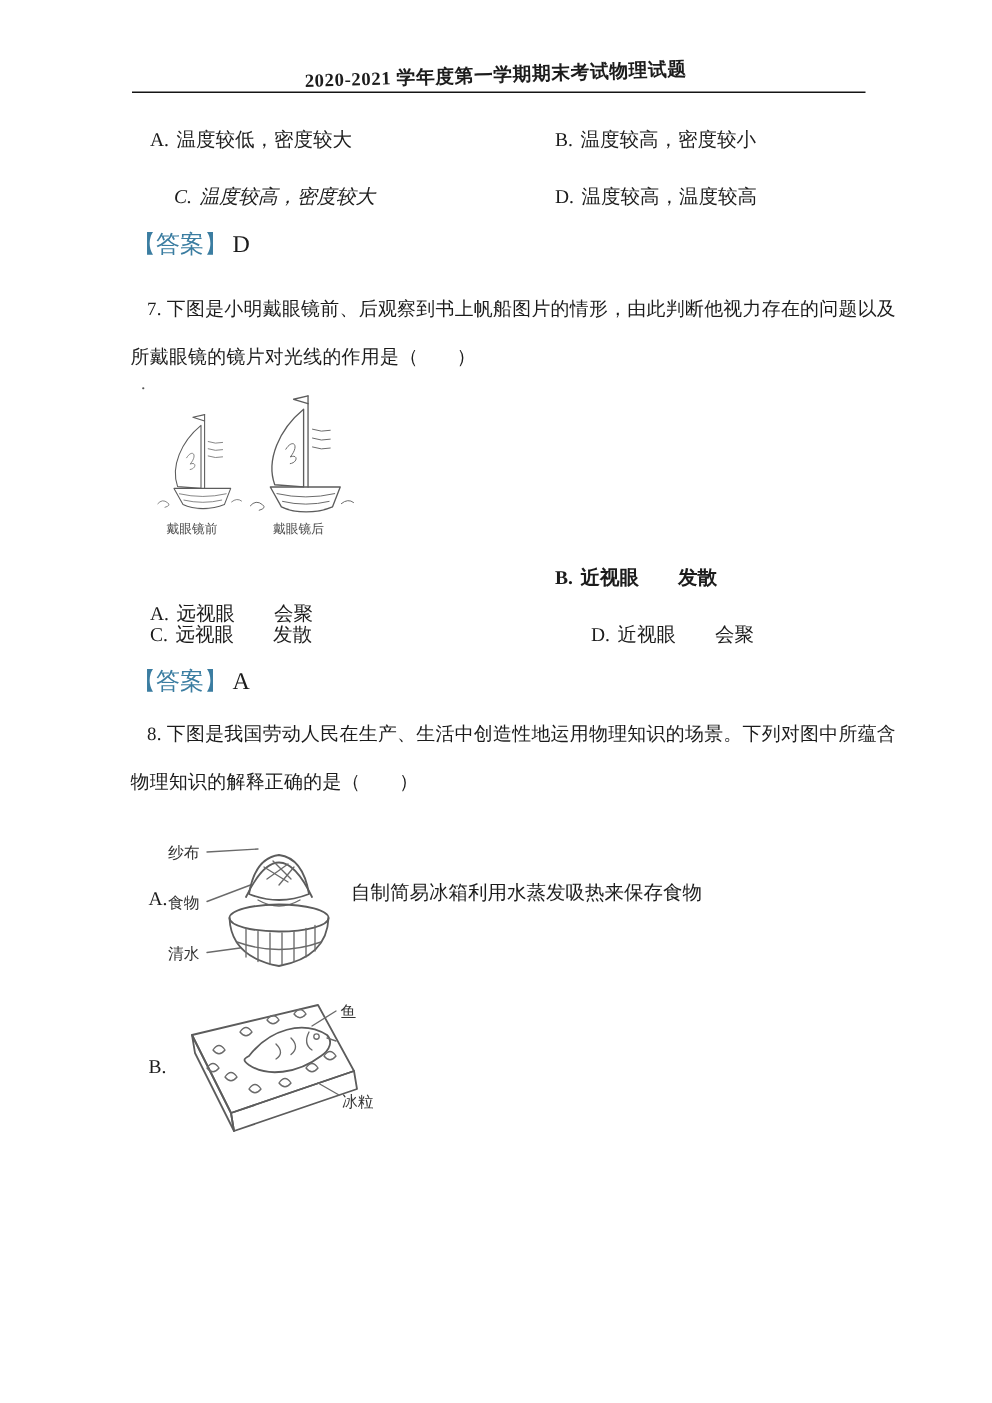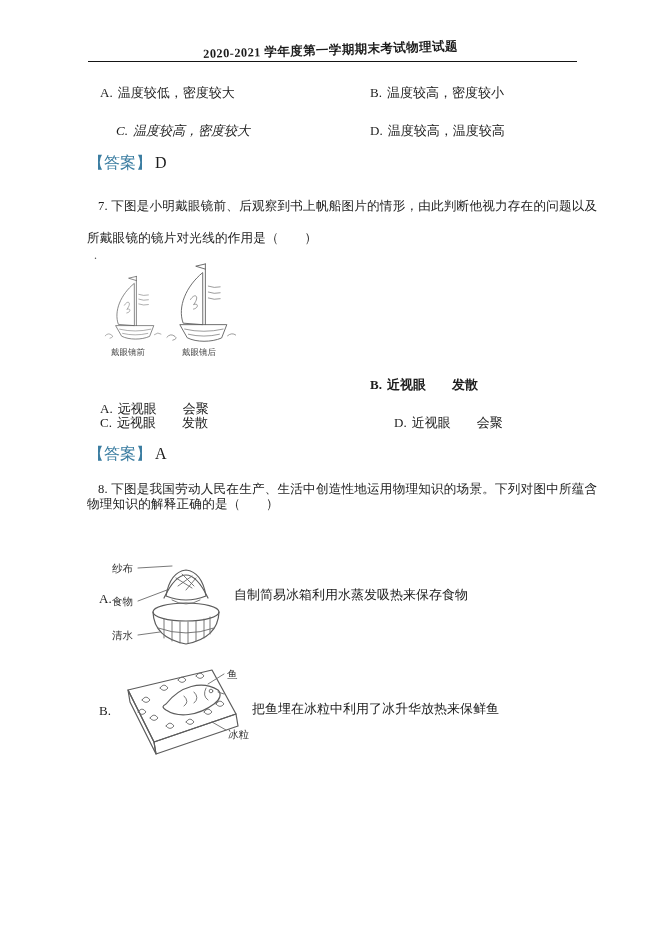--- a/index.html
+++ b/index.html
@@ -88,21 +88,21 @@
     <span class="lbl">C.</span><span>远视眼　　发散</span>
   </div>
   <div class="abs opt" style="top:414px;left:370px;margin-left:24px;">
     <span class="lbl">D.</span><span>近视眼　　会聚</span>
   </div>
   <div class="abs answer-line" style="top:444px;left:88px;">
     <span class="answer-tag">【答案】</span><span class="answer-letter">A</span>
   </div>
 
   <div class="abs stem" style="top:481px;left:98px;">8. 下图是我国劳动人民在生产、生活中创造性地运用物理知识的场景。下列对图中所蕴含</div>
-  <div class="abs stem" style="top:496px;left:87px;">物理知识的解释正确的是（　　）</div>
+  <div class="abs stem" style="top:513px;left:87px;">物理知识的解释正确的是（　　）</div>
 
   <div class="abs opt" style="top:591px;left:99px;">A.</div>
   <svg class="abs" style="top:548px;left:108px;" width="140" height="110" viewBox="0 0 140 110">
     <text class="figtext" x="4" y="24">纱布</text>
     <text class="figtext" x="4" y="57">食物</text>
     <text class="figtext" x="4" y="91">清水</text>
     <line class="figthin" x1="30" y1="20" x2="64" y2="18"></line>
     <line class="figthin" x1="30" y1="53" x2="59" y2="42"></line>
     <line class="figthin" x1="30" y1="87" x2="52" y2="84"></line>
     <g>
@@ -135,15 +135,14 @@
       <path class="figthin" d="M80,36 q6,6 0,10 M90,32 q6,6 0,11"></path>
     </g>
     <g>
       <path class="figthin" d="M38,40 q4,-6 8,0 q-4,5 -8,0 M46,58 q4,-6 8,0 q-4,5 -8,0 M62,66 q4,-6 8,0 q-4,5 -8,0 M82,62 q4,-6 8,0 q-4,5 -8,0 M100,52 q4,-6 8,0 q-4,5 -8,0 M56,28 q4,-6 8,0 q-4,5 -8,0 M74,20 q4,-6 8,0 q-4,5 -8,0 M92,16 q4,-6 8,0 q-4,5 -8,0 M112,44 q4,-6 8,0 q-4,5 -8,0 M34,52 q4,-6 8,0 q-4,5 -8,0"></path>
     </g>
     <line class="figthin" x1="104" y1="24" x2="120" y2="14"></line>
     <text class="figtext" x="123" y="18">鱼</text>
     <line class="figthin" x1="108" y1="62" x2="122" y2="70"></line>
     <text class="figtext" x="124" y="78">冰粒</text>
   </svg>
-  <div class="abs opt" style="top:700px;left:252px;">把鱼埋在冰粒中利用了冰升华放热来保鲜鱼</div>
 
 </div>
 
 </body></html>

